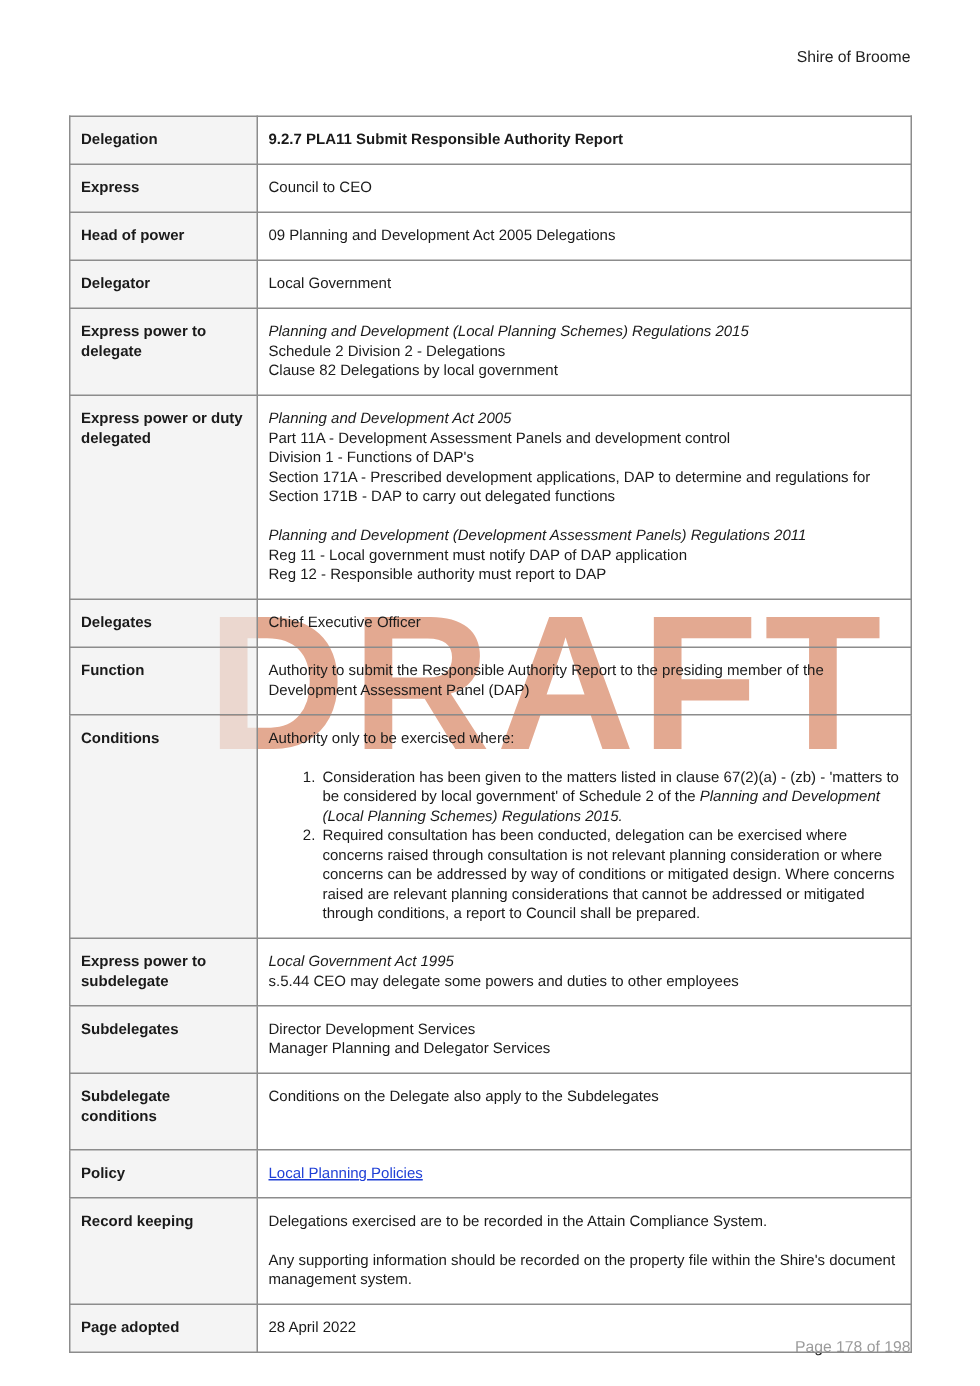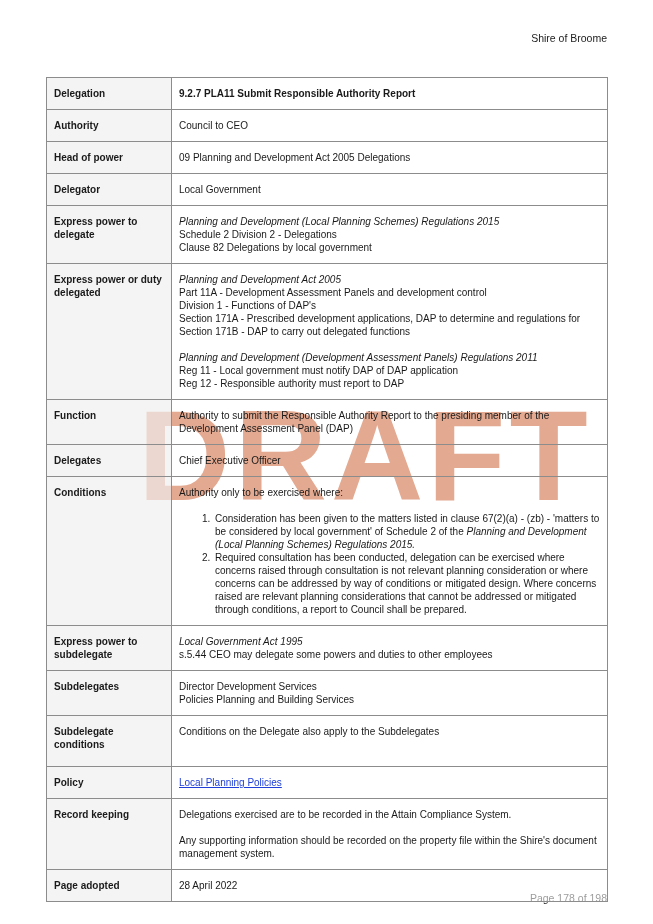--- a/index.html
+++ b/index.html
@@ -51,21 +51,21 @@
 
 <div class="watermark">DRAFT</div>
 
 <table class="deleg">
   <tbody>
       <tr>
     <td class="label">Delegation</td>
     <td class="value title-bold">9.2.7 PLA11 Submit Responsible Authority Report</td>
   </tr>
   <tr>
-    <td class="label">Authority</td>
+    <td class="label">Express</td>
     <td class="value">Council to CEO</td>
   </tr>
   <tr>
     <td class="label">Head of power</td>
     <td class="value">09 Planning and Development Act 2005 Delegations</td>
   </tr>
   <tr>
     <td class="label">Delegator</td>
     <td class="value">Local Government</td>
   </tr>
@@ -85,26 +85,26 @@
       <span class="line">Division 1 - Functions of DAP's</span>
       <span class="line">Section 171A - Prescribed development applications, DAP to determine and regulations for</span>
       <span class="line">Section 171B - DAP to carry out delegated functions</span>
       <span class="gap"></span>
       <span class="line it">Planning and Development (Development Assessment Panels) Regulations 2011</span>
       <span class="line">Reg 11 - Local government must notify DAP of DAP application</span>
       <span class="line">Reg 12 - Responsible authority must report to DAP</span>
     </td>
   </tr>
   <tr>
+    <td class="label">Delegates</td>
+    <td class="value">Chief Executive Officer</td>
+  </tr>
+  <tr>
     <td class="label">Function</td>
     <td class="value">Authority to submit the Responsible Authority Report to the presiding member of the Development Assessment Panel (DAP)</td>
-  </tr>
-  <tr>
-    <td class="label">Delegates</td>
-    <td class="value">Chief Executive Officer</td>
   </tr>
   <tr>
     <td class="label">Conditions</td>
     <td class="value">
       <span class="line">Authority only to be exercised where:</span>
       <ol class="cond">
         <li><span>Consideration has been given to the matters listed in clause 67(2)(a) - (zb) - 'matters to be considered by local government' of Schedule 2 of the </span><span class="it">Planning and Development (Local Planning Schemes) Regulations 2015.</span></li>
         <li><span>Required consultation has been conducted, delegation can be exercised where concerns raised through consultation is not relevant planning consideration or where concerns can be addressed by way of conditions or mitigated design. Where concerns raised are relevant planning considerations that cannot be addressed or mitigated through conditions, a report to Council shall be prepared.</span></li>
       </ol>
     </td>
@@ -113,21 +113,21 @@
     <td class="label">Express power to subdelegate</td>
     <td class="value">
       <span class="line it">Local Government Act 1995</span>
       <span class="line">s.5.44 CEO may delegate some powers and duties to other employees</span>
     </td>
   </tr>
   <tr>
     <td class="label">Subdelegates</td>
     <td class="value">
       <span class="line">Director Development Services</span>
-      <span class="line">Policies Planning and Building Services</span>
+      <span class="line">Manager Planning and Delegator Services</span>
     </td>
   </tr>
   <tr>
     <td class="label" style="padding-bottom:15px">Subdelegate conditions</td>
     <td class="value">Conditions on the Delegate also apply to the Subdelegates</td>
   </tr>
   <tr>
     <td class="label">Policy</td>
     <td class="value">
       <a class="link" href="#">Local Planning Policies</a>

